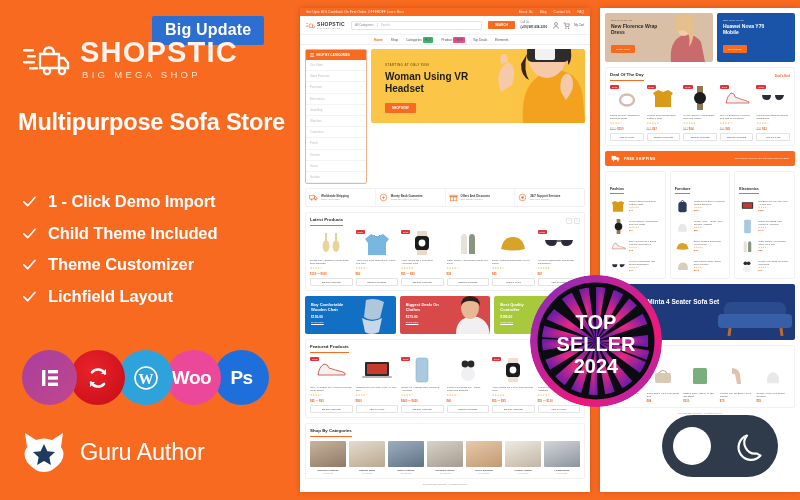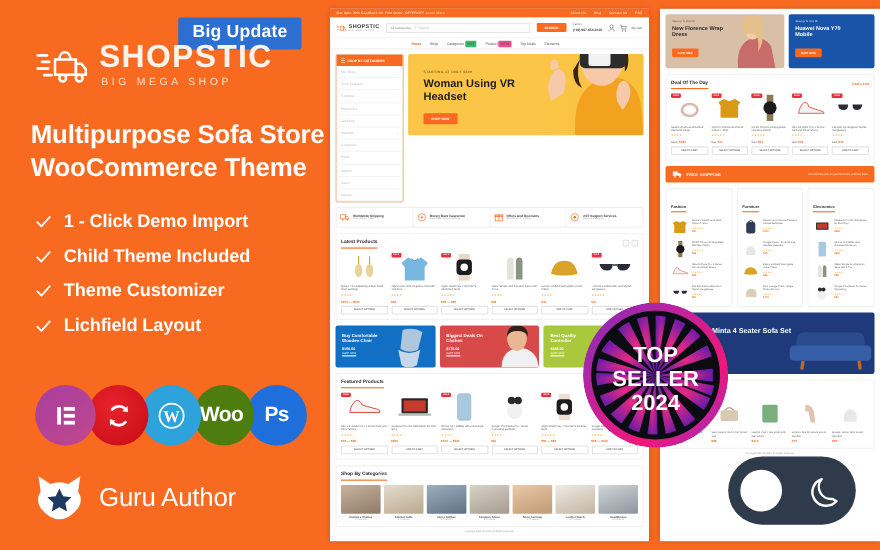--- a/index.html
+++ b/index.html
@@ -5,21 +5,21 @@
   * { margin:0; padding:0; box-sizing:border-box; }
   html,body { width:800px; height:500px; overflow:hidden; }
   body {
     font-family:"Liberation Sans", sans-serif;
     background:#F96A21;
     position:relative;
   }
 
   
   .left-panel {
-    position:absolute; left:10px; top:0; width:296px; height:500px;
+    position:absolute; left:0; top:0; width:296px; height:500px;
     background:#F96A21; padding:0 0;
   }
   .badge-update {
     position:absolute; left:152px; top:16px;
     background:#2D6FD1; color:#fff;
     font-size:16px; font-weight:bold;
     padding:5px 13px 6px; letter-spacing:.2px;
     border-radius:2px;
   }
   .logo-row {
@@ -62,21 +62,21 @@
   }
   .tech-ico {
     width:55px; height:55px; border-radius:50%;
     display:flex; align-items:center; justify-content:center;
     margin-right:-7px; position:relative;
     color:#fff; font-weight:bold;
   }
   .tech-ico.t1 { background:linear-gradient(140deg,#A83E9E,#C0488C); z-index:5; }
   .tech-ico.t2 { background:radial-gradient(circle at 40% 35%,#E8232A,#C60B17); z-index:4; }
   .tech-ico.t3 { background:#2EA3DB; z-index:3; }
-  .tech-ico.t4 { background:#4d7c0f; z-index:2; }
+  .tech-ico.t4 { background:#ec4899; z-index:2; }
   .tech-ico.t5 { background:#1E6FDB; z-index:1; }
   .tech-ico svg { display:block; }
   .tech-ico .glyph { font-size:19px; letter-spacing:-.5px; }
   .tech-ico.t4 .glyph { font-size:19px; padding-right:4px;}
 
   .author-row {
     position:absolute; left:20px; top:430px;
     display:flex; align-items:center; gap:12px;
   }
   .author-mark { width:48px; height:44px; flex:none; }
@@ -312,21 +312,20 @@
       <circle cx="39" cy="30" r="3.1" fill="none" stroke="#FFFFFF" stroke-width="2.3"></circle>
     </svg>
     <div class="logo-text">
       <div class="logo-name">SHOPSTIC</div>
       <div class="logo-sub">BIG MEGA SHOP</div>
     </div>
   </div>
 
   <div class="headline">
     <div>Multipurpose Sofa Store</div>
-    <div>WooCommerce Theme</div>
   </div>
 
   <div class="features">
     <div class="feat">
       <svg class="feat-check" viewBox="0 0 16 16">
           <path d="M2 8.5l4 4 8-9" fill="none" stroke="currentColor" stroke-width="1.8" stroke-linecap="round" stroke-linejoin="round"></path>
         </svg>
       <span class="feat-label">1 - Click Demo Import</span>
     </div>
     <div class="feat">

